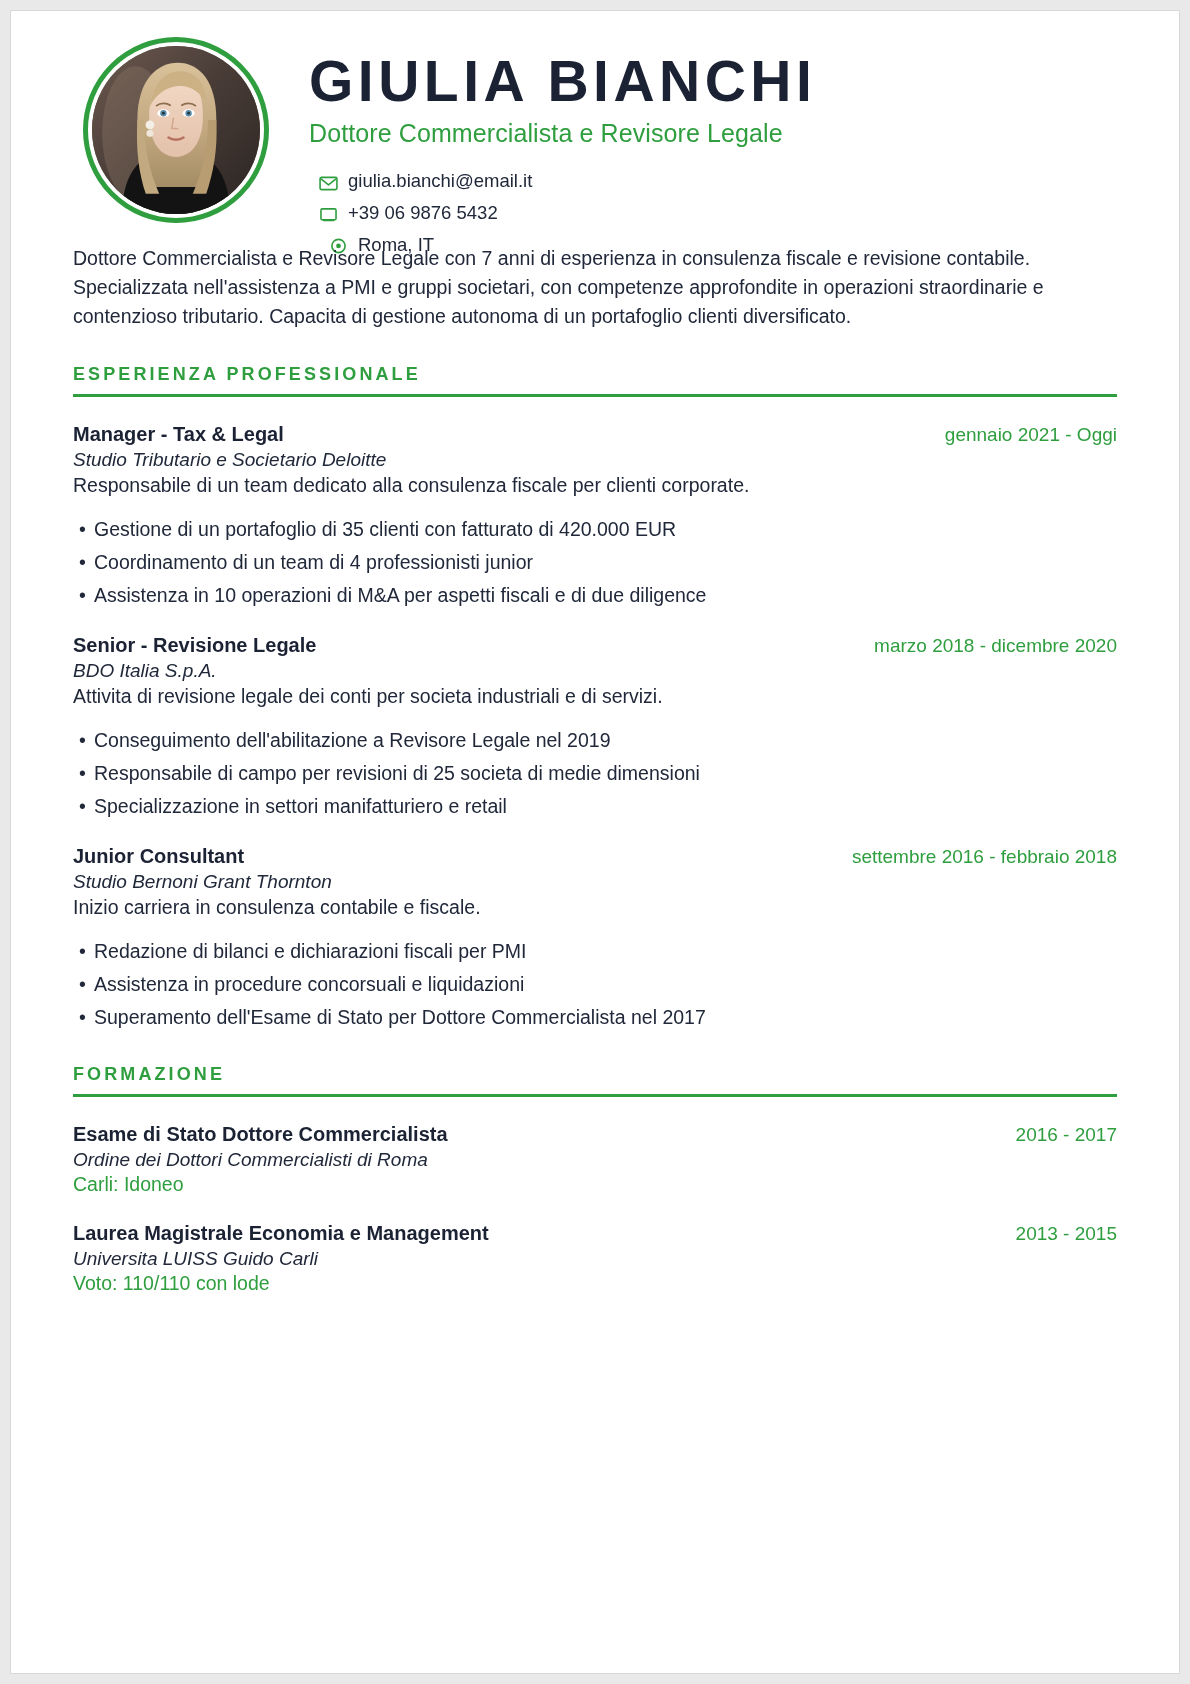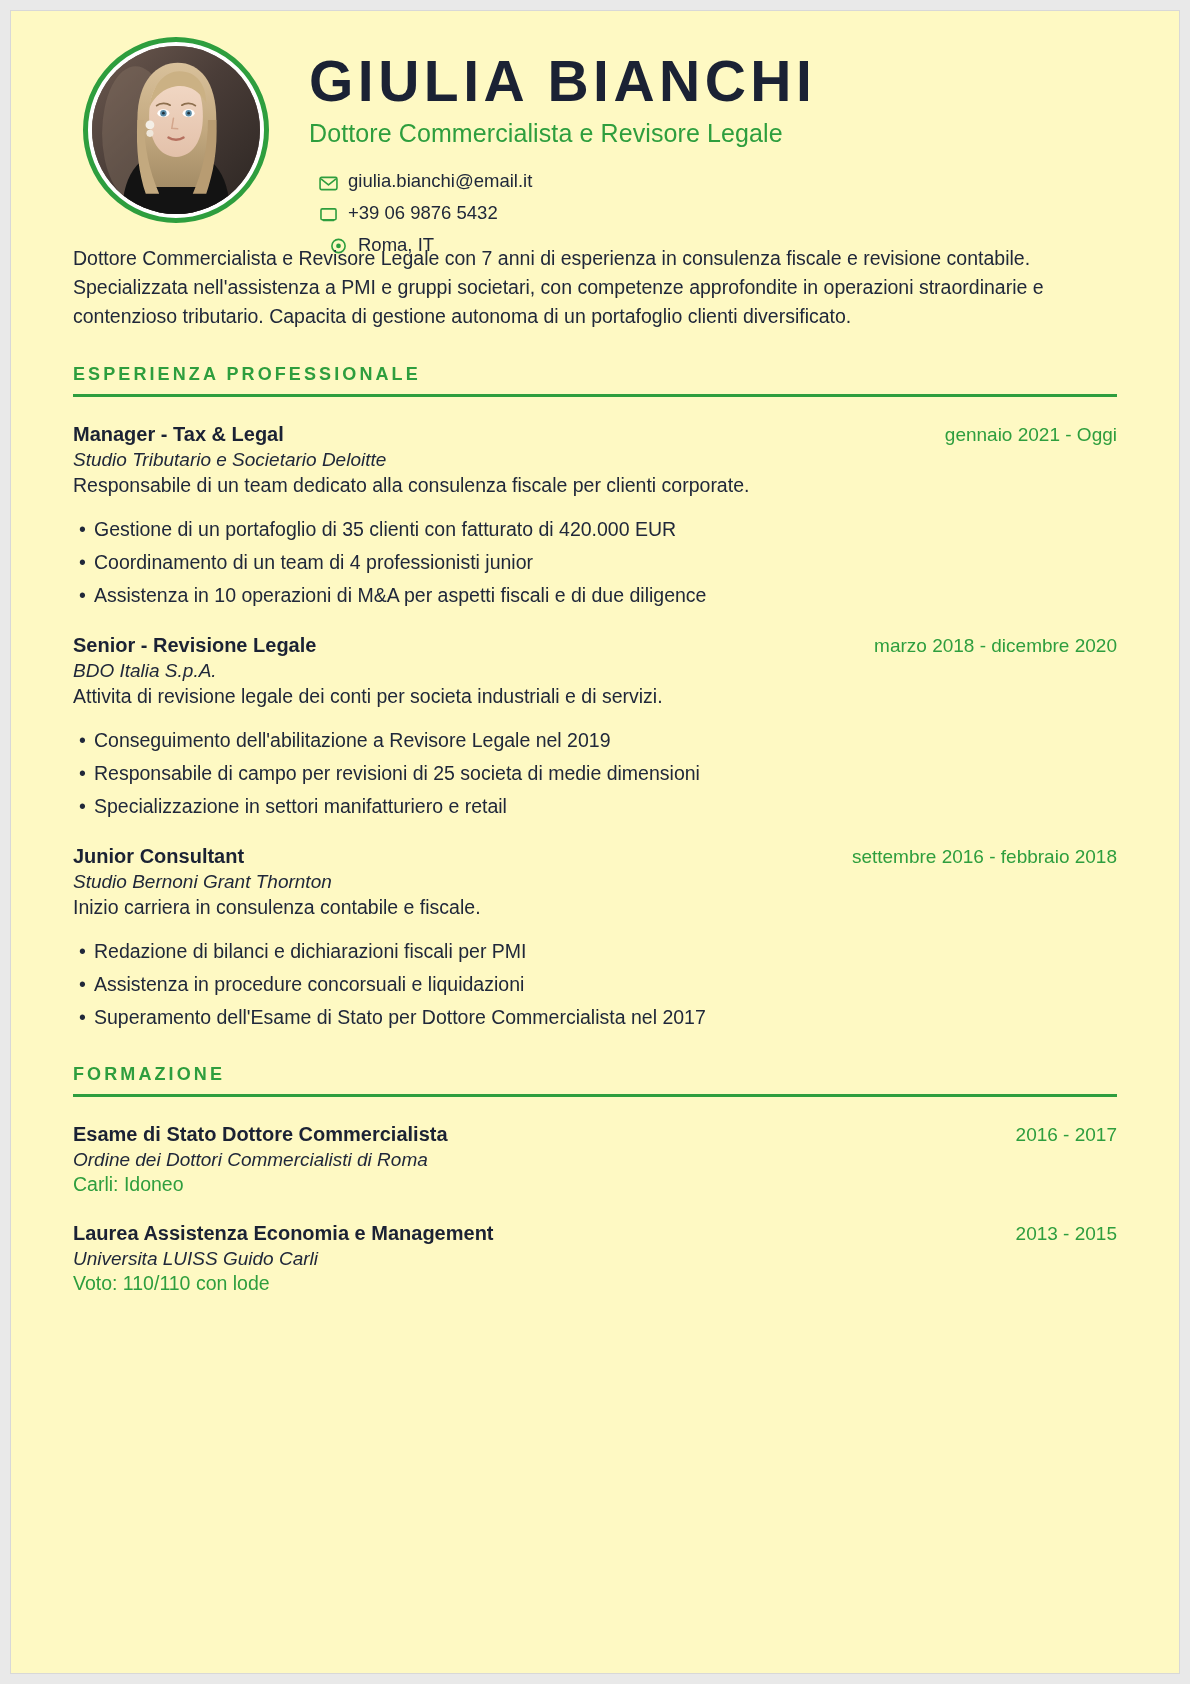--- a/index.html
+++ b/index.html
@@ -8,21 +8,21 @@
     height: 1684px;
     background: #e9e9e9;
     font-family: "Liberation Sans", sans-serif;
   }
   .page {
     position: absolute;
     left: 10px;
     top: 10px;
     width: 1170px;
     height: 1664px;
-    background: #fef9c3;
+    background: #ffffff;
     border: 1px solid #d8d8d8;
     overflow: hidden;
   }
   .inner {
     padding: 26px 62px 0 62px;
   }
 
   
   .header {
     display: flex;
@@ -342,21 +342,21 @@
         <div class="entry-head">
           <div class="entry-title">Esame di Stato Dottore Commercialista</div>
           <div class="entry-date">2016 - 2017</div>
         </div>
         <div class="entry-org">Ordine dei Dottori Commercialisti di Roma</div>
         <div class="entry-grade">Carli: Idoneo</div>
       </div>
 
       <div class="entry">
         <div class="entry-head">
-          <div class="entry-title">Laurea Assistenza Economia e Management</div>
+          <div class="entry-title">Laurea Magistrale Economia e Management</div>
           <div class="entry-date">2013 - 2015</div>
         </div>
         <div class="entry-org">Universita LUISS Guido Carli</div>
         <div class="entry-grade">Voto: 110/110 con lode</div>
       </div>
     </div>
 
   </div>
 </div>
 

